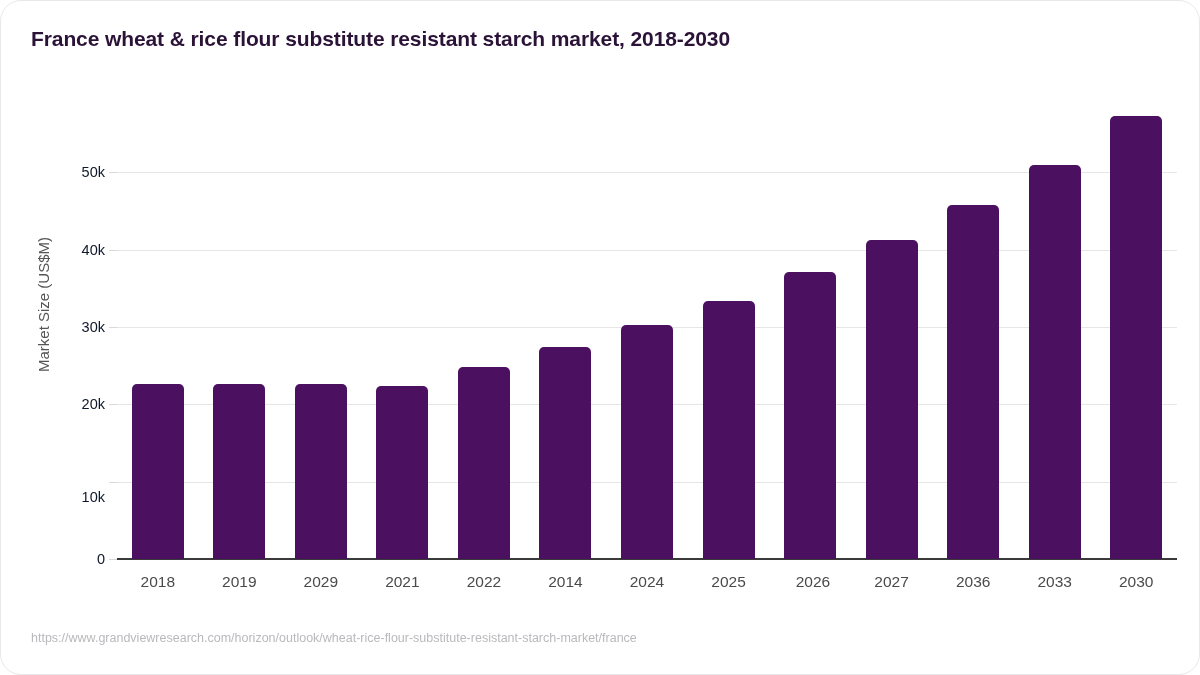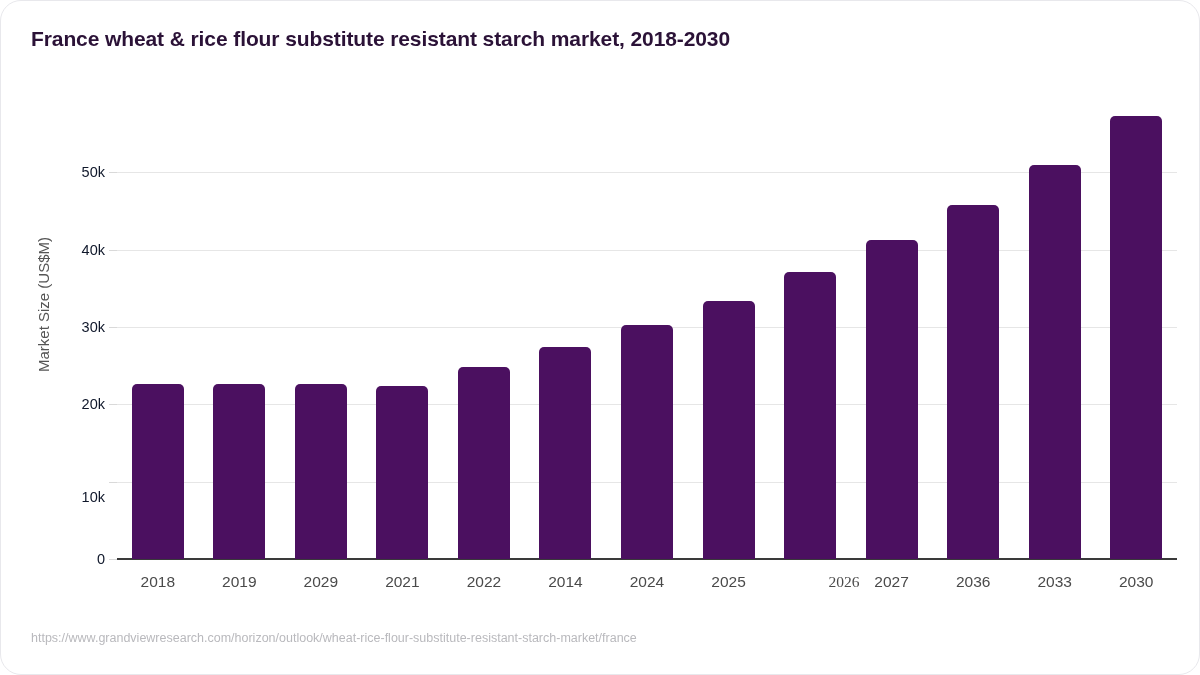--- a/index.html
+++ b/index.html
@@ -231,21 +231,21 @@
 
     <div class="xlabels" id="xlabels">
         <div class="xlabel" style="left: -0.230769px;">2018</div>
         <div class="xlabel" style="left: 81.3077px;">2019</div>
         <div class="xlabel" style="left: 162.846px;">2029</div>
         <div class="xlabel" style="left: 244.385px;">2021</div>
         <div class="xlabel" style="left: 325.923px;">2022</div>
         <div class="xlabel" style="left: 407.462px;">2014</div>
         <div class="xlabel" style="left: 489px;">2024</div>
         <div class="xlabel" style="left: 570.538px;">2025</div>
-        <div class="xlabel" style="left: 686px; font-family: Liberation Serif, serif;">2026</div>
+        <div class="xlabel" style="left: 655px;">2026</div>
         <div class="xlabel" style="left: 733.615px;">2027</div>
         <div class="xlabel" style="left: 815.154px;">2036</div>
         <div class="xlabel" style="left: 896.692px;">2033</div>
         <div class="xlabel" style="left: 978.231px;">2030</div>
       </div>
   </div>
 
   <div class="footer-url">https://www.grandviewresearch.com/horizon/outlook/wheat-rice-flour-substitute-resistant-starch-market/france</div>
 
 

